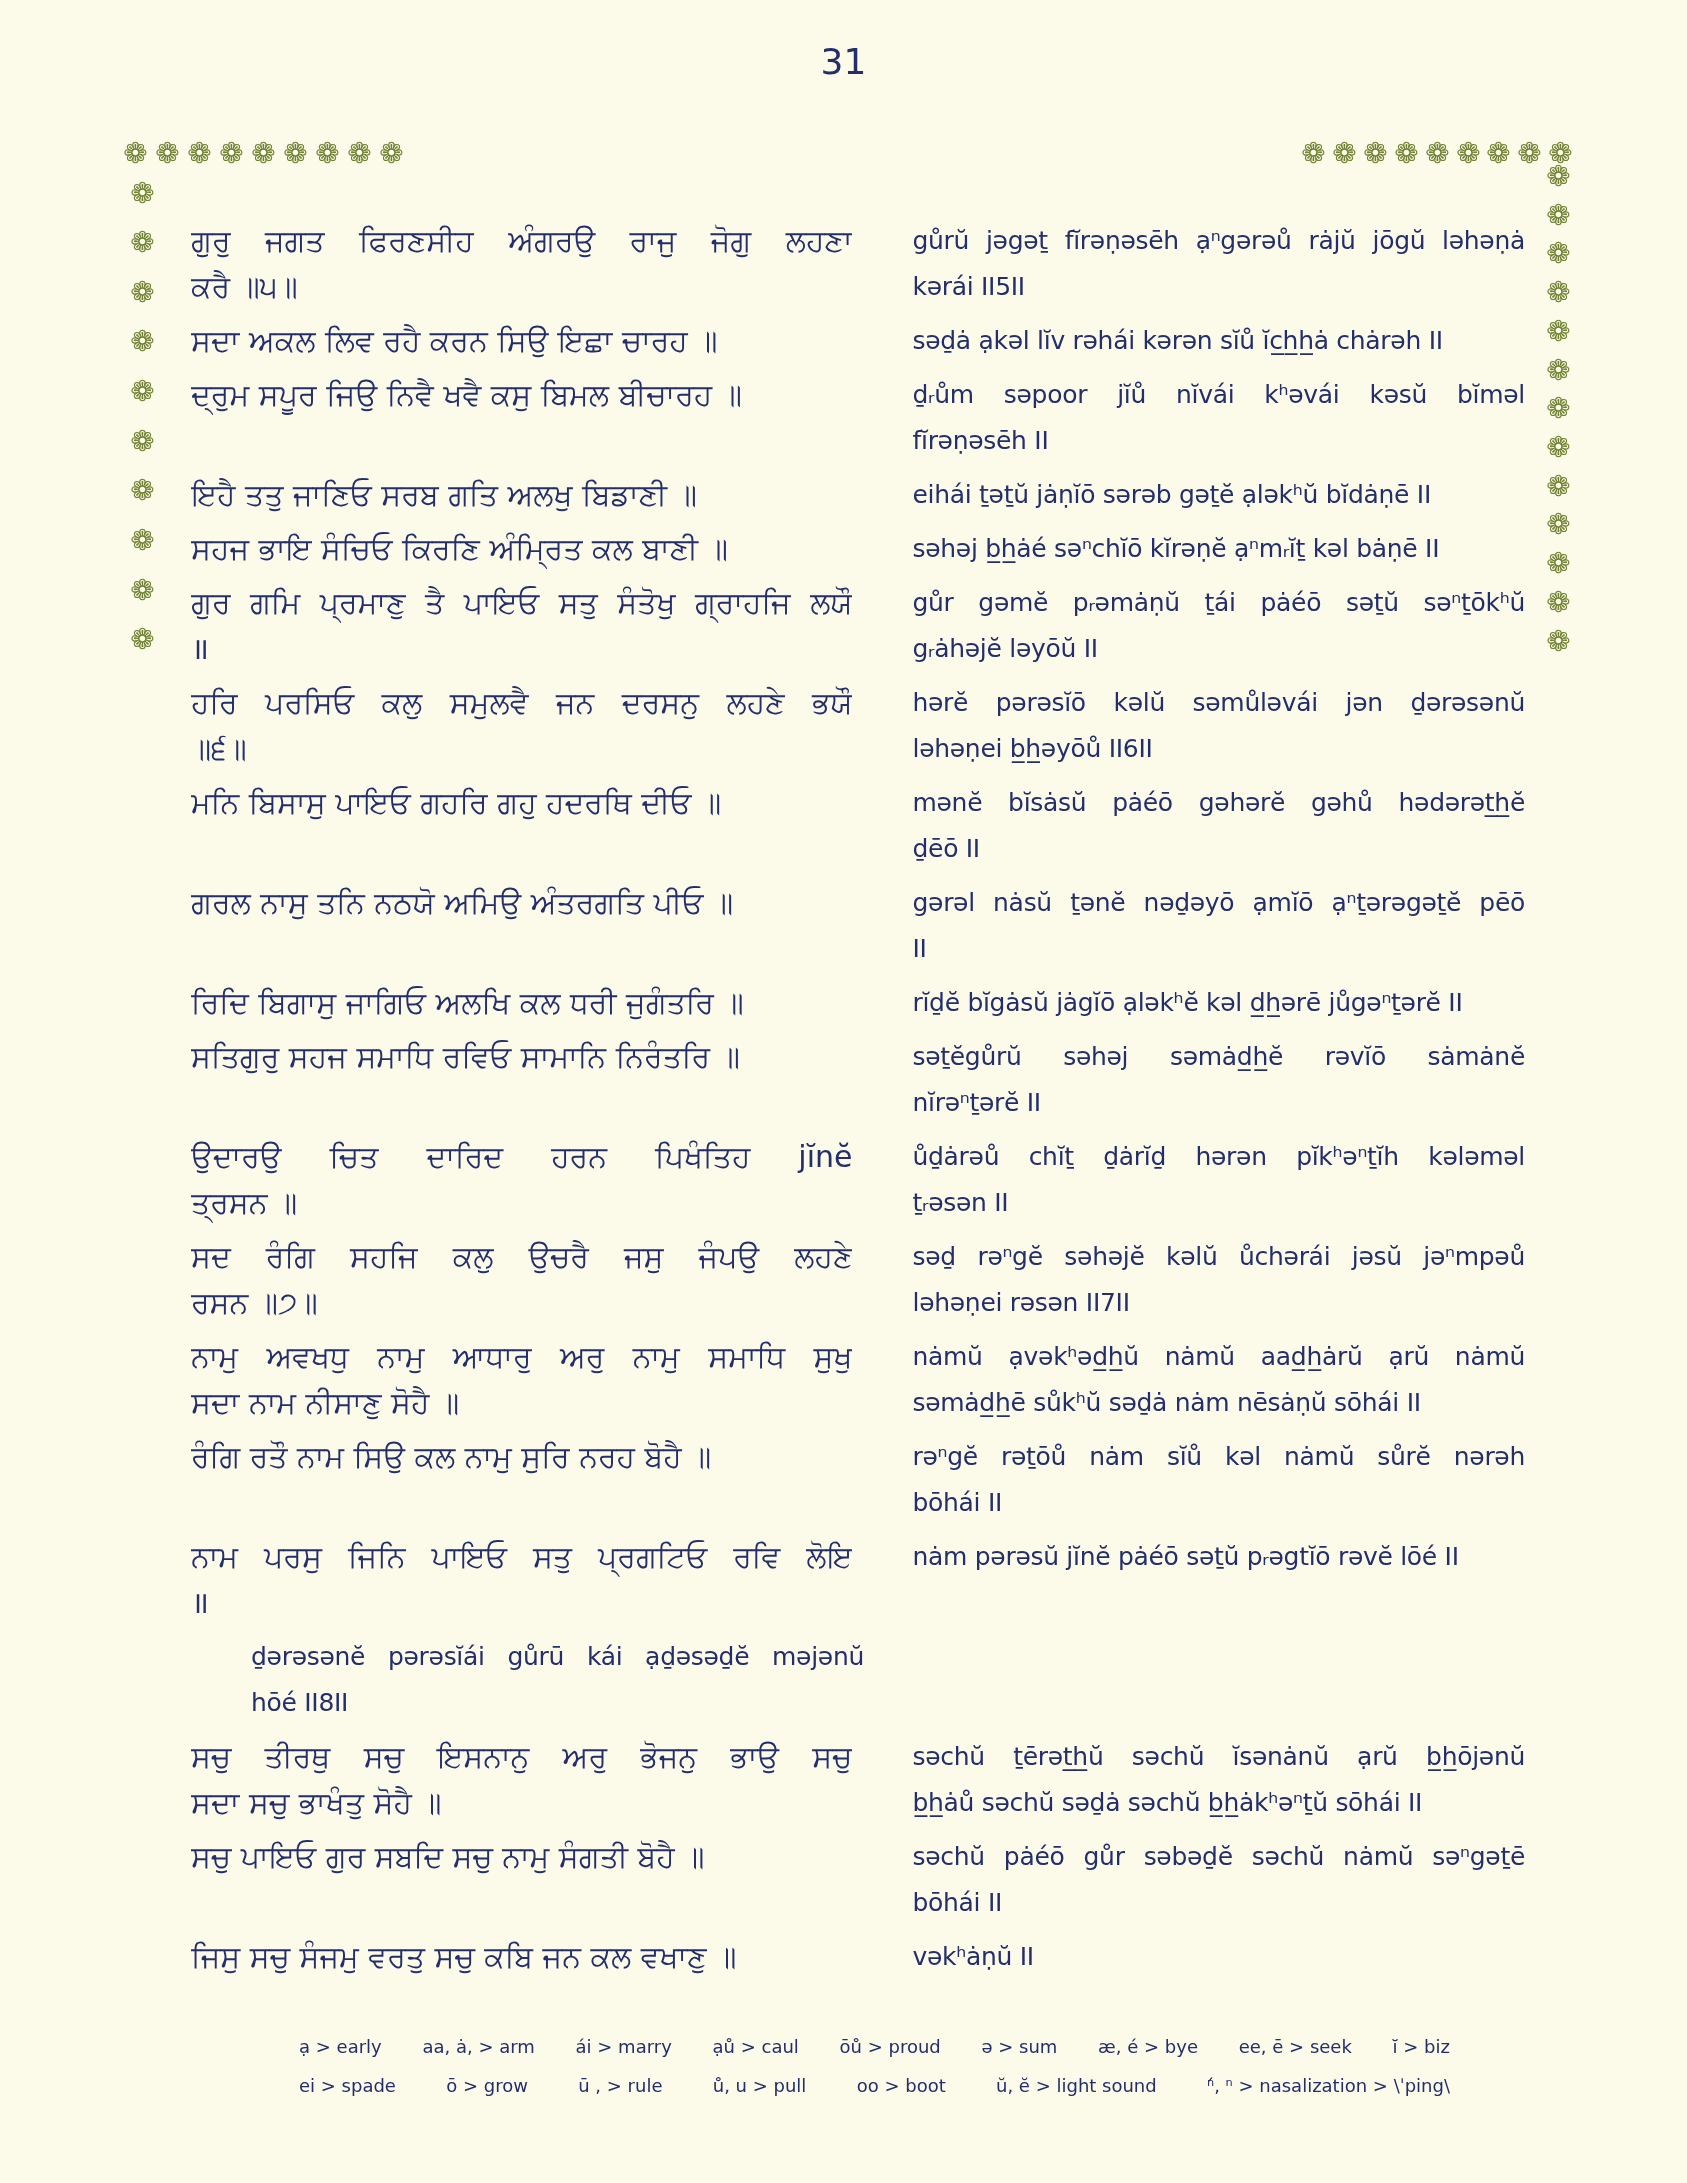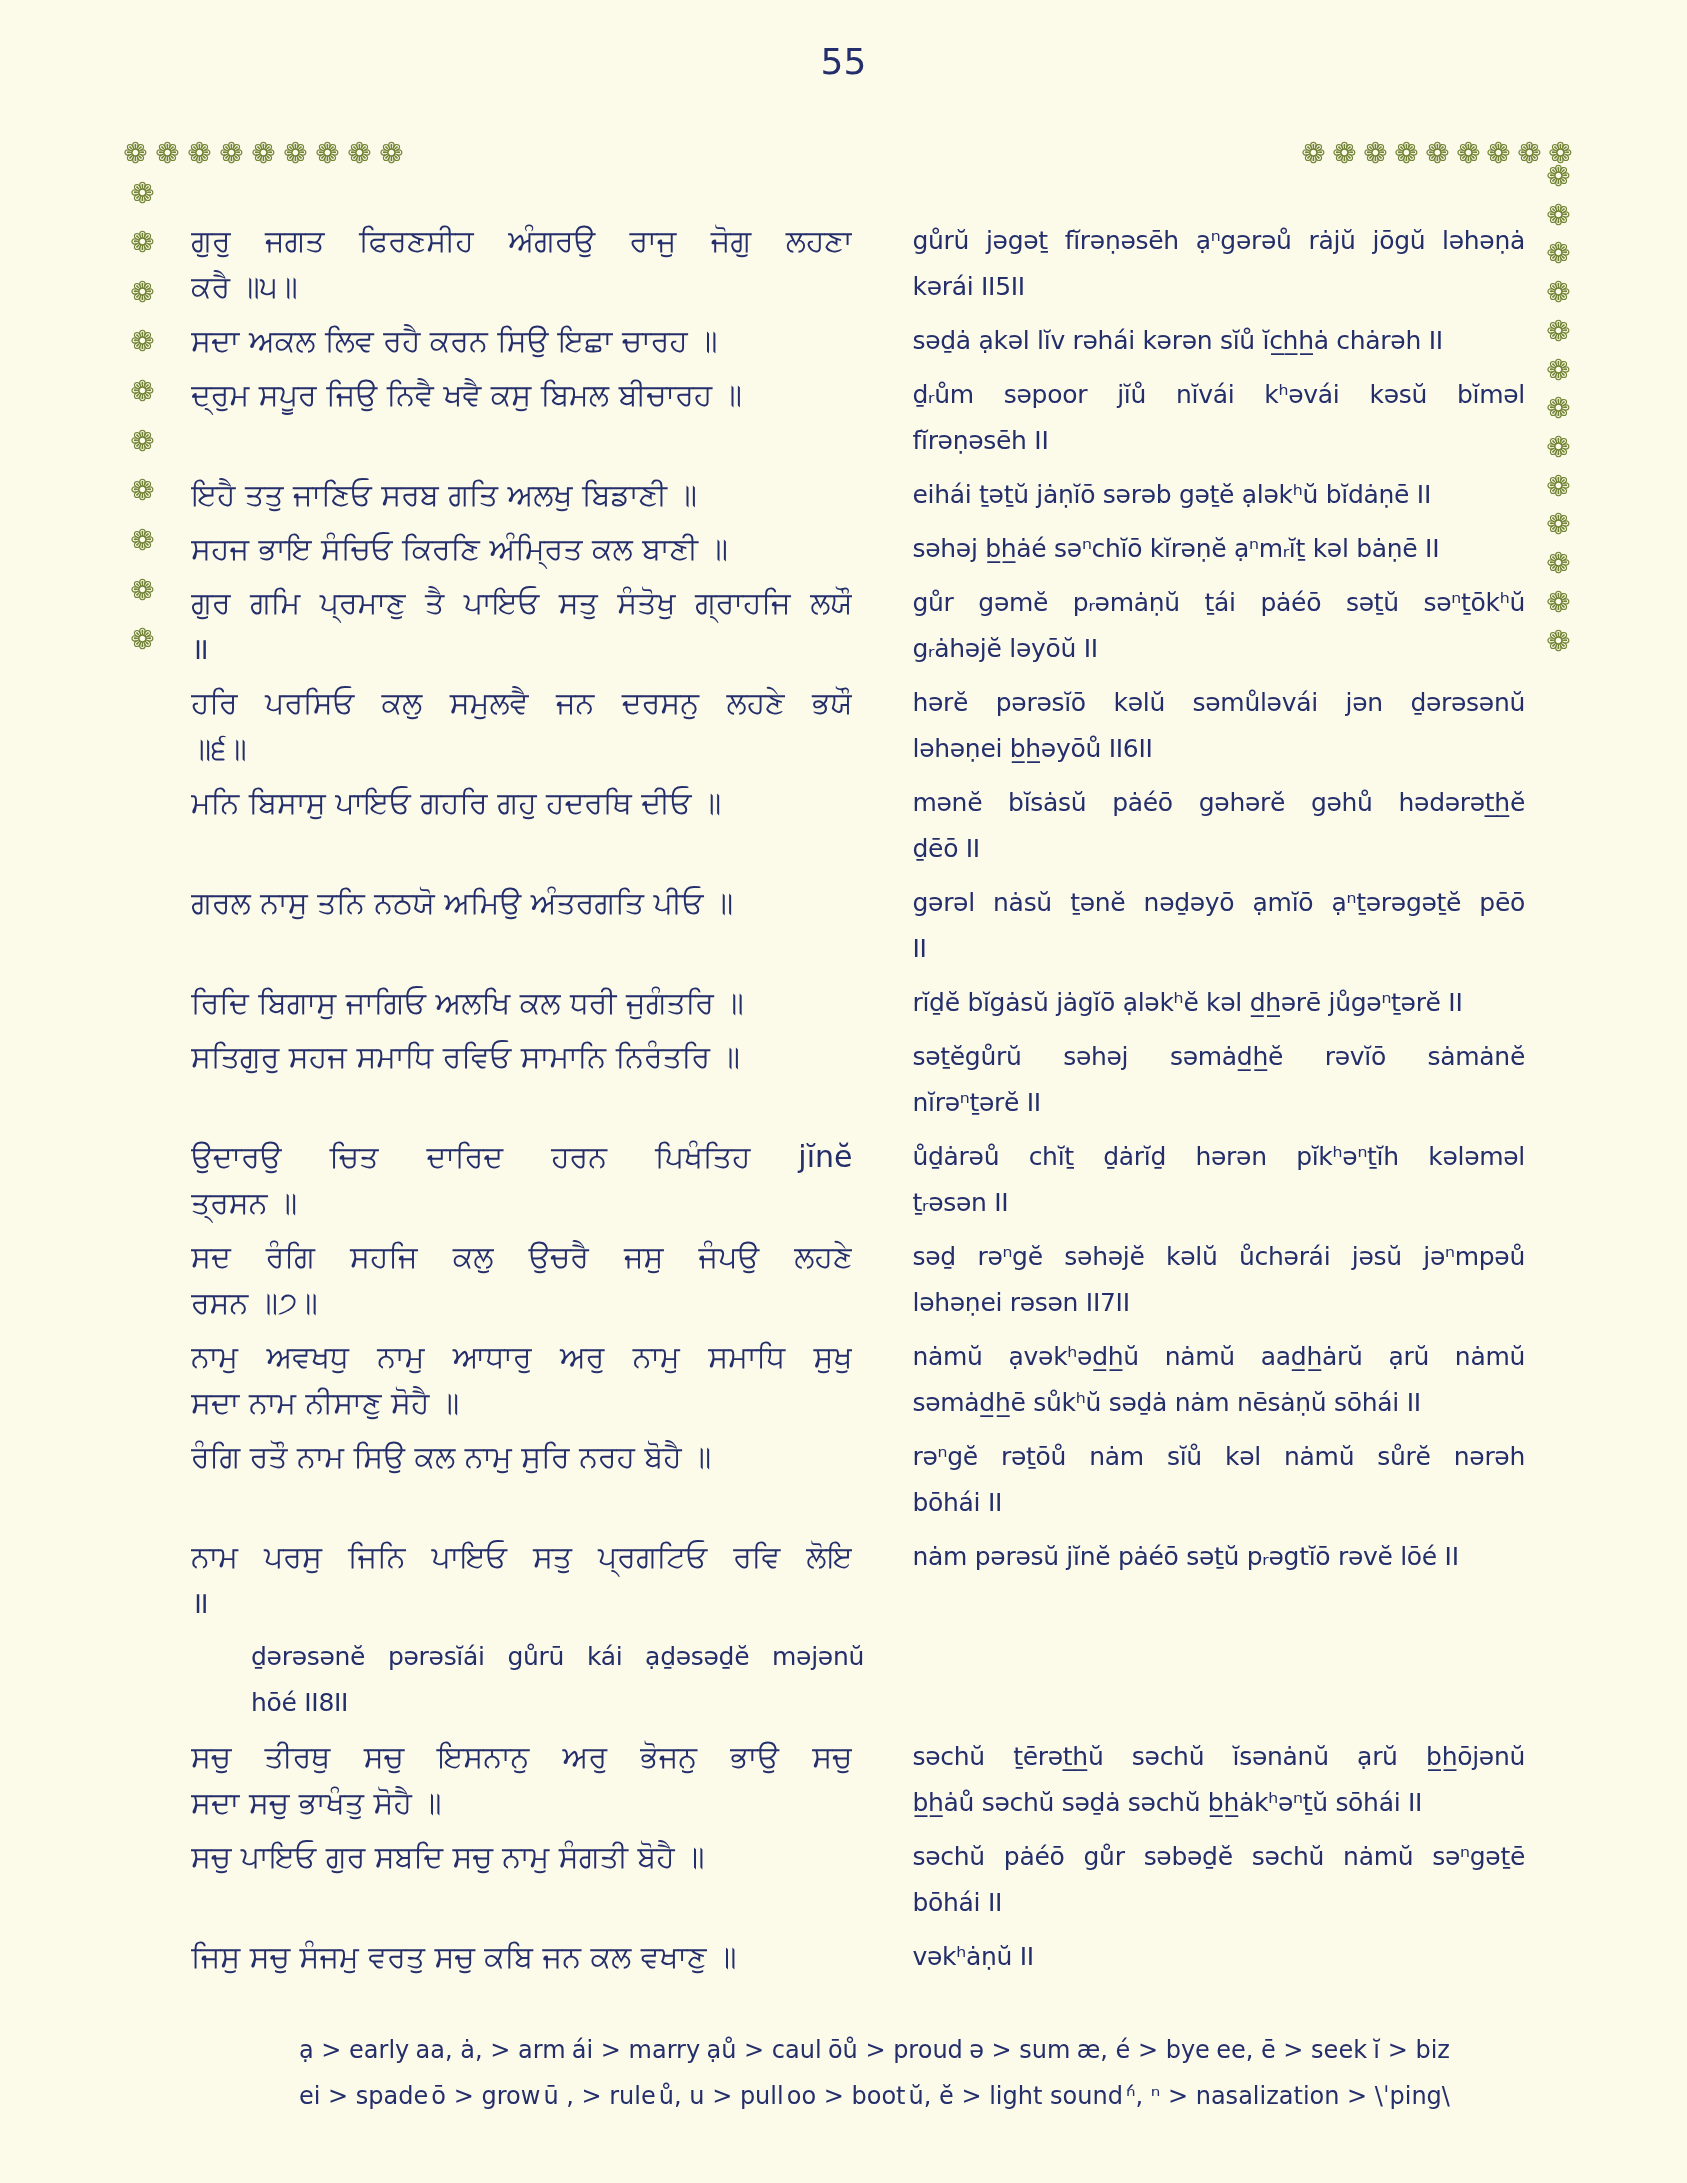--- a/index.html
+++ b/index.html
@@ -17,28 +17,28 @@
   .content { position:absolute; left:191px; top:198px; width:1334px;margin-top:20px; }
   .vrow { display:flex; align-items:flex-start; margin-bottom:8px; }
   .gcol { width:662px; font-size:30px; line-height:46px; color:#232E6B; }
   .rcol { width:613px; margin-left:60px; font-size:25px; line-height:46px;
           color:#232E6B; letter-spacing:-0.3px; }
   .line { white-space:nowrap; overflow:hidden; }
   .line.j { text-align:justify; text-align-last:justify; }
   .flower { position:absolute; color:#6F8132; font-size:29px; line-height:29px;
             width:29px; text-align:center; }
   .key { position:absolute; left:299px; top:2036px; width:1151px;
-         color:#232E6B; font-size:24px; }
+         color:#232E6B; font-size:18px; }
   .keyrow { display:flex; justify-content:space-between; margin-bottom:18px; }
   .keyitem { white-space:nowrap; }
 </style>
 </head>
 <body>
 
-<div class="pagenum">55</div>
+<div class="pagenum">31</div>
 
 <div class="content">
     <div class="vrow">
       <div class="gcol">
         <div class="line j">ਗੁਰੁ ਜਗਤ ਫਿਰਣਸੀਹ ਅੰਗਰਉ ਰਾਜੁ ਜੋਗੁ ਲਹਣਾ</div>
         <div class="line">ਕਰੈ ॥੫॥</div>
       </div>
       <div class="rcol">
         <div class="line j">gůrŭ jəgəṯ fĭrəṇəsēh ạⁿgərəů rȧjŭ jōgŭ ləhəṇȧ</div>
         <div class="line">kərái II5II</div>

